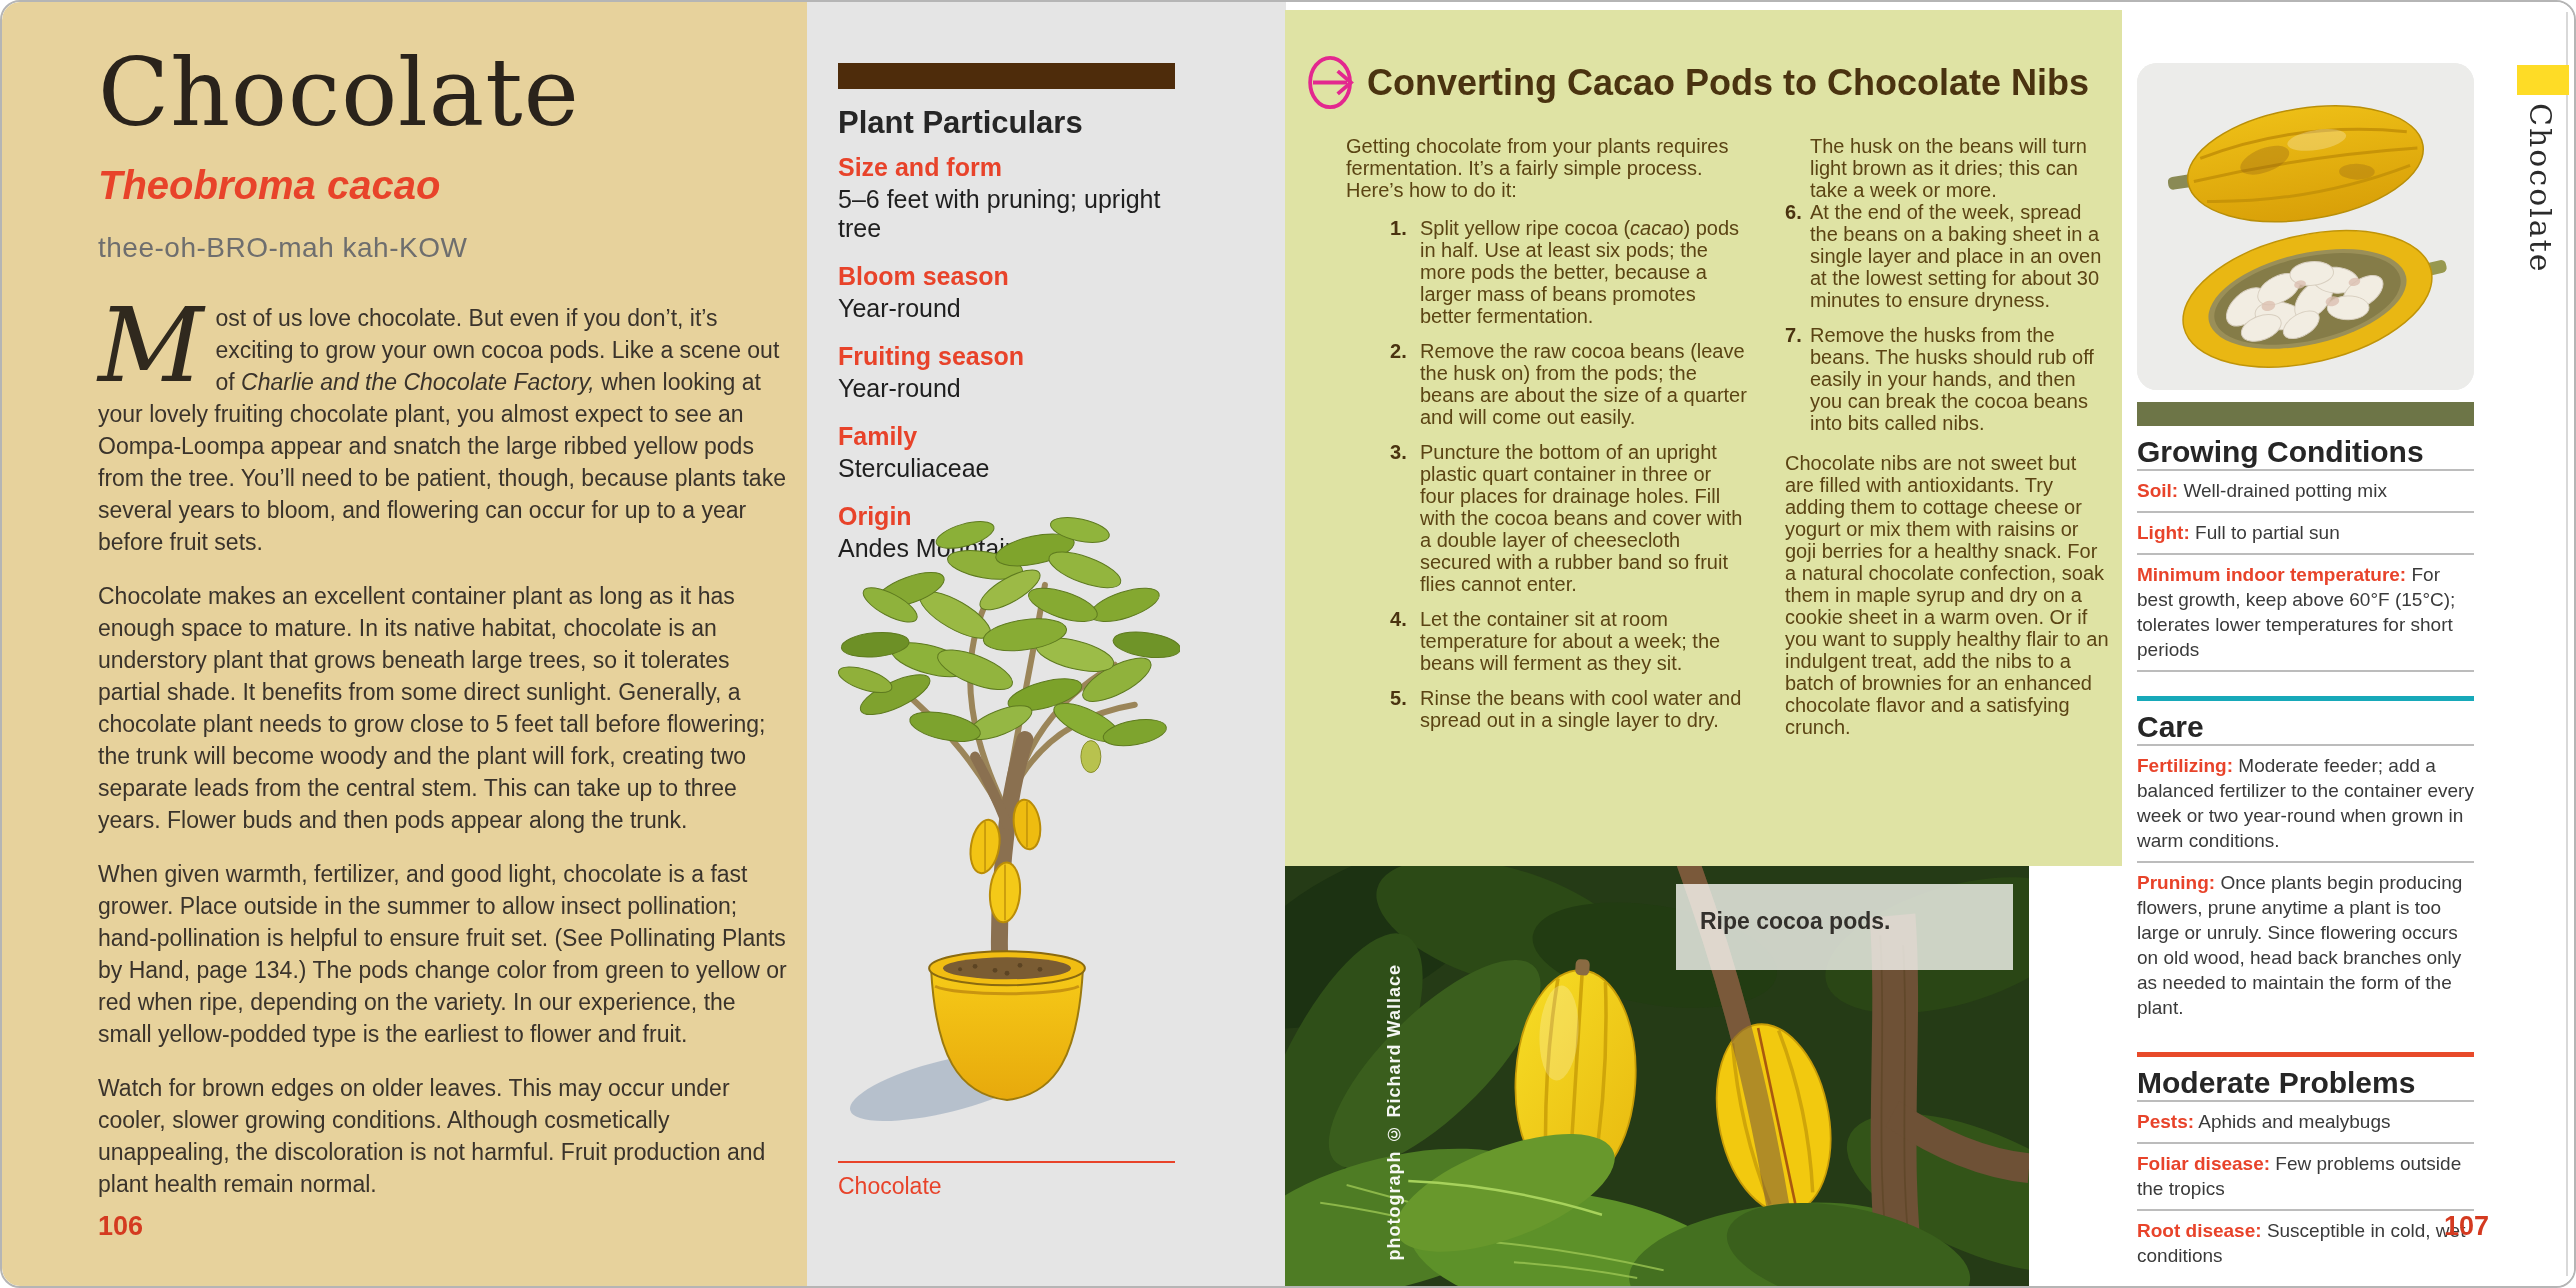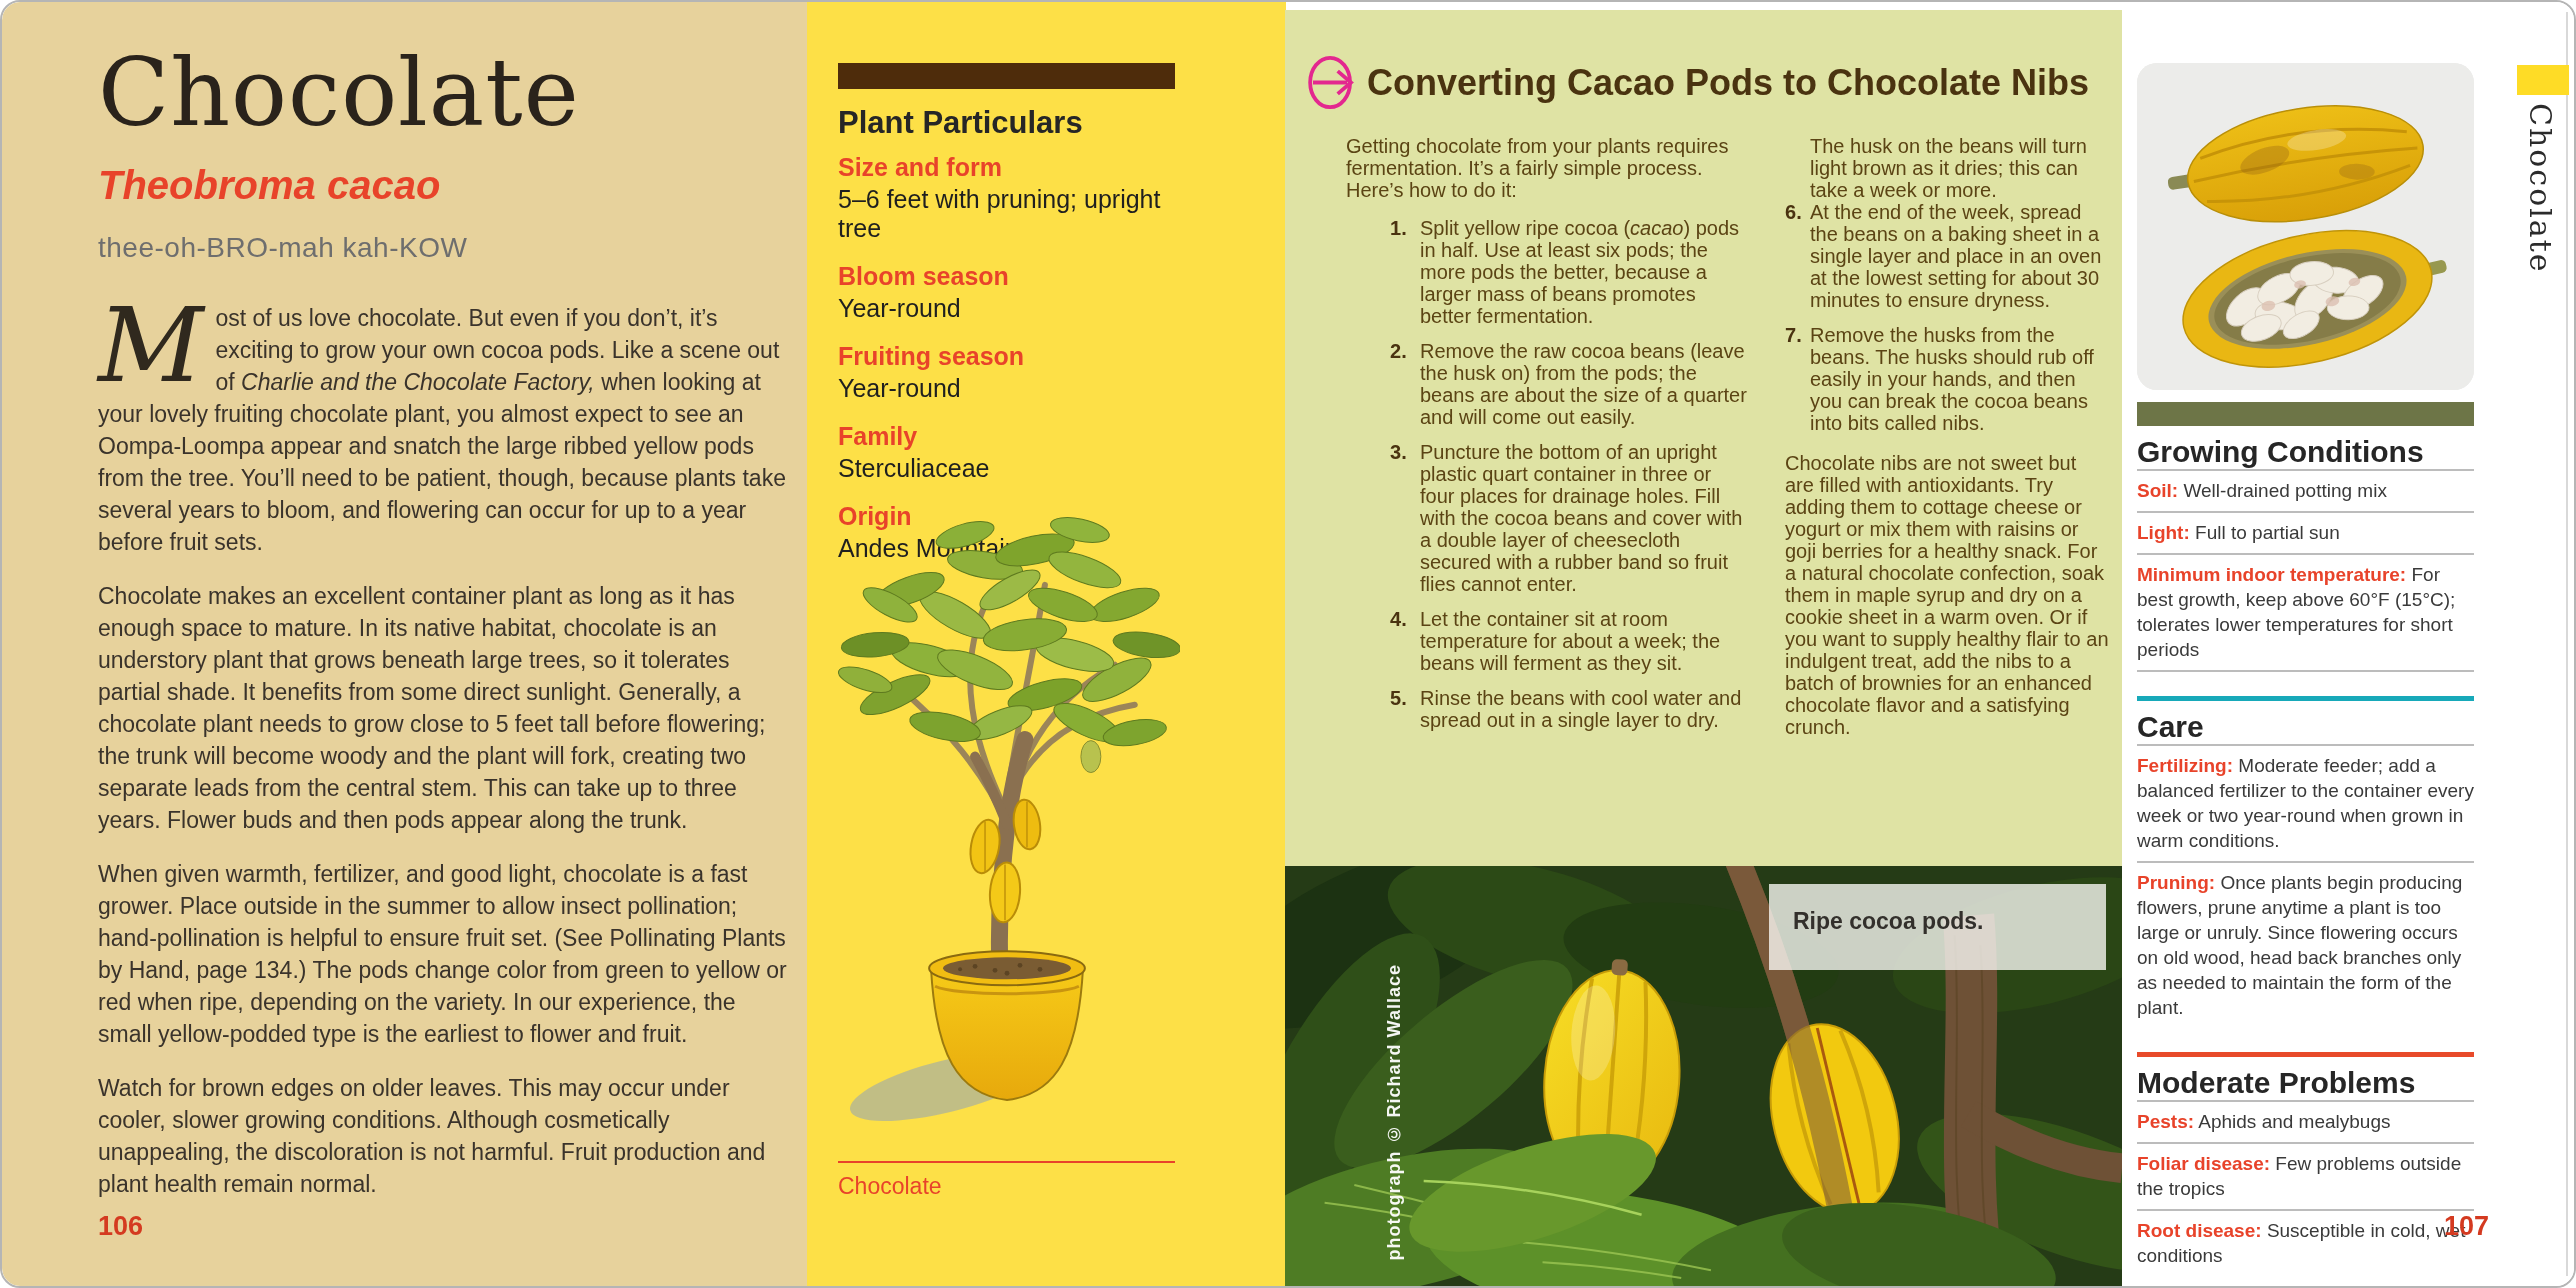--- a/index.html
+++ b/index.html
@@ -24,21 +24,21 @@
   .lp-body{margin-top:38px;font-size:23px;line-height:32px;color:var(--body_text)}
   .lp-body p{margin-bottom:22px}
   .dropcap{float:left;font-family:"DejaVu Serif",serif;font-style:italic;font-size:103px;
     line-height:79px;margin:4px 12px 0 0;color:#30291e}
   .folio{position:absolute;bottom:44px;font-size:27px;font-weight:700;color:var(--page_number_red)}
   .folio-left{left:96px}
   .gutter{position:absolute;left:805px;top:0;bottom:0;width:7px;
     background:linear-gradient(to right,rgba(0,0,0,.07),rgba(0,0,0,0))}
 
   
-  .mid-col{position:absolute;left:805px;top:0;bottom:0;width:479px;background:#fde047}
+  .mid-col{position:absolute;left:805px;top:0;bottom:0;width:479px;background:#e5e5e5}
   .brown-bar{position:absolute;left:31px;top:61px;width:337px;height:26px;background:var(--brown_bar)}
   .mid-title{position:absolute;left:31px;top:103px;font-size:31px;font-weight:700;color:var(--heading_dark)}
   .mid-fields{position:absolute;left:31px;top:151px;width:342px}
   .field{margin-bottom:19px}
   .field .flabel{font-size:25px;font-weight:700;color:var(--accent_red)}
   .field .fvalue{margin-top:3px;font-size:25px;color:#1f1f1f}
   .plant-art{position:absolute;left:28px;top:493px;width:345px;height:654px}
   .mid-rule{position:absolute;left:31px;top:1159px;width:337px;height:2px;background:var(--accent_red)}
   .mid-caption{position:absolute;left:31px;top:1171px;font-size:23px;color:var(--accent_red)}
 
@@ -56,21 +56,21 @@
   .col2 ol{counter-reset:step 5}
   .nibs-col li{counter-increment:step;position:relative;margin-bottom:13px}
   .nibs-col li::before{content:counter(step) ".";position:absolute;font-weight:700;
     color:var(--panel_heading_brown)}
   .col1 li::before{left:-30px}
   .col2 li::before{left:-25px}
   .col2 .note{padding-left:25px;}
   .col2 .closing{margin-top:18px}
 
   
-  .photo{position:absolute;left:1283px;top:864px;width:837px;height:422px;overflow:hidden;background:#d946ef}
+  .photo{position:absolute;left:1283px;top:864px;width:744px;height:422px;overflow:hidden;background:#d946ef}
   .photo svg{position:absolute;left:0;top:0;width:100%;height:100%}
   .photo-caption{position:absolute;right:16px;top:18px;width:337px;padding:22px 24px;
     background:rgba(251,251,247,.78);font-size:23px;line-height:30px;font-weight:700;color:#33302c}
   .photo-caption .cap-title{margin-bottom:12px}
   .photo-credit{position:absolute;left:99px;bottom:28px;writing-mode:vertical-rl;
     transform:rotate(180deg);font-size:18px;font-weight:700;color:#fff;letter-spacing:1px;opacity:.95}
 
   
   .right-col{position:absolute;left:2120px;top:0;bottom:0;width:456px;background:#fff}
   .pod-photo{position:absolute;left:15px;top:61px;width:337px;height:327px;border-radius:20px;

